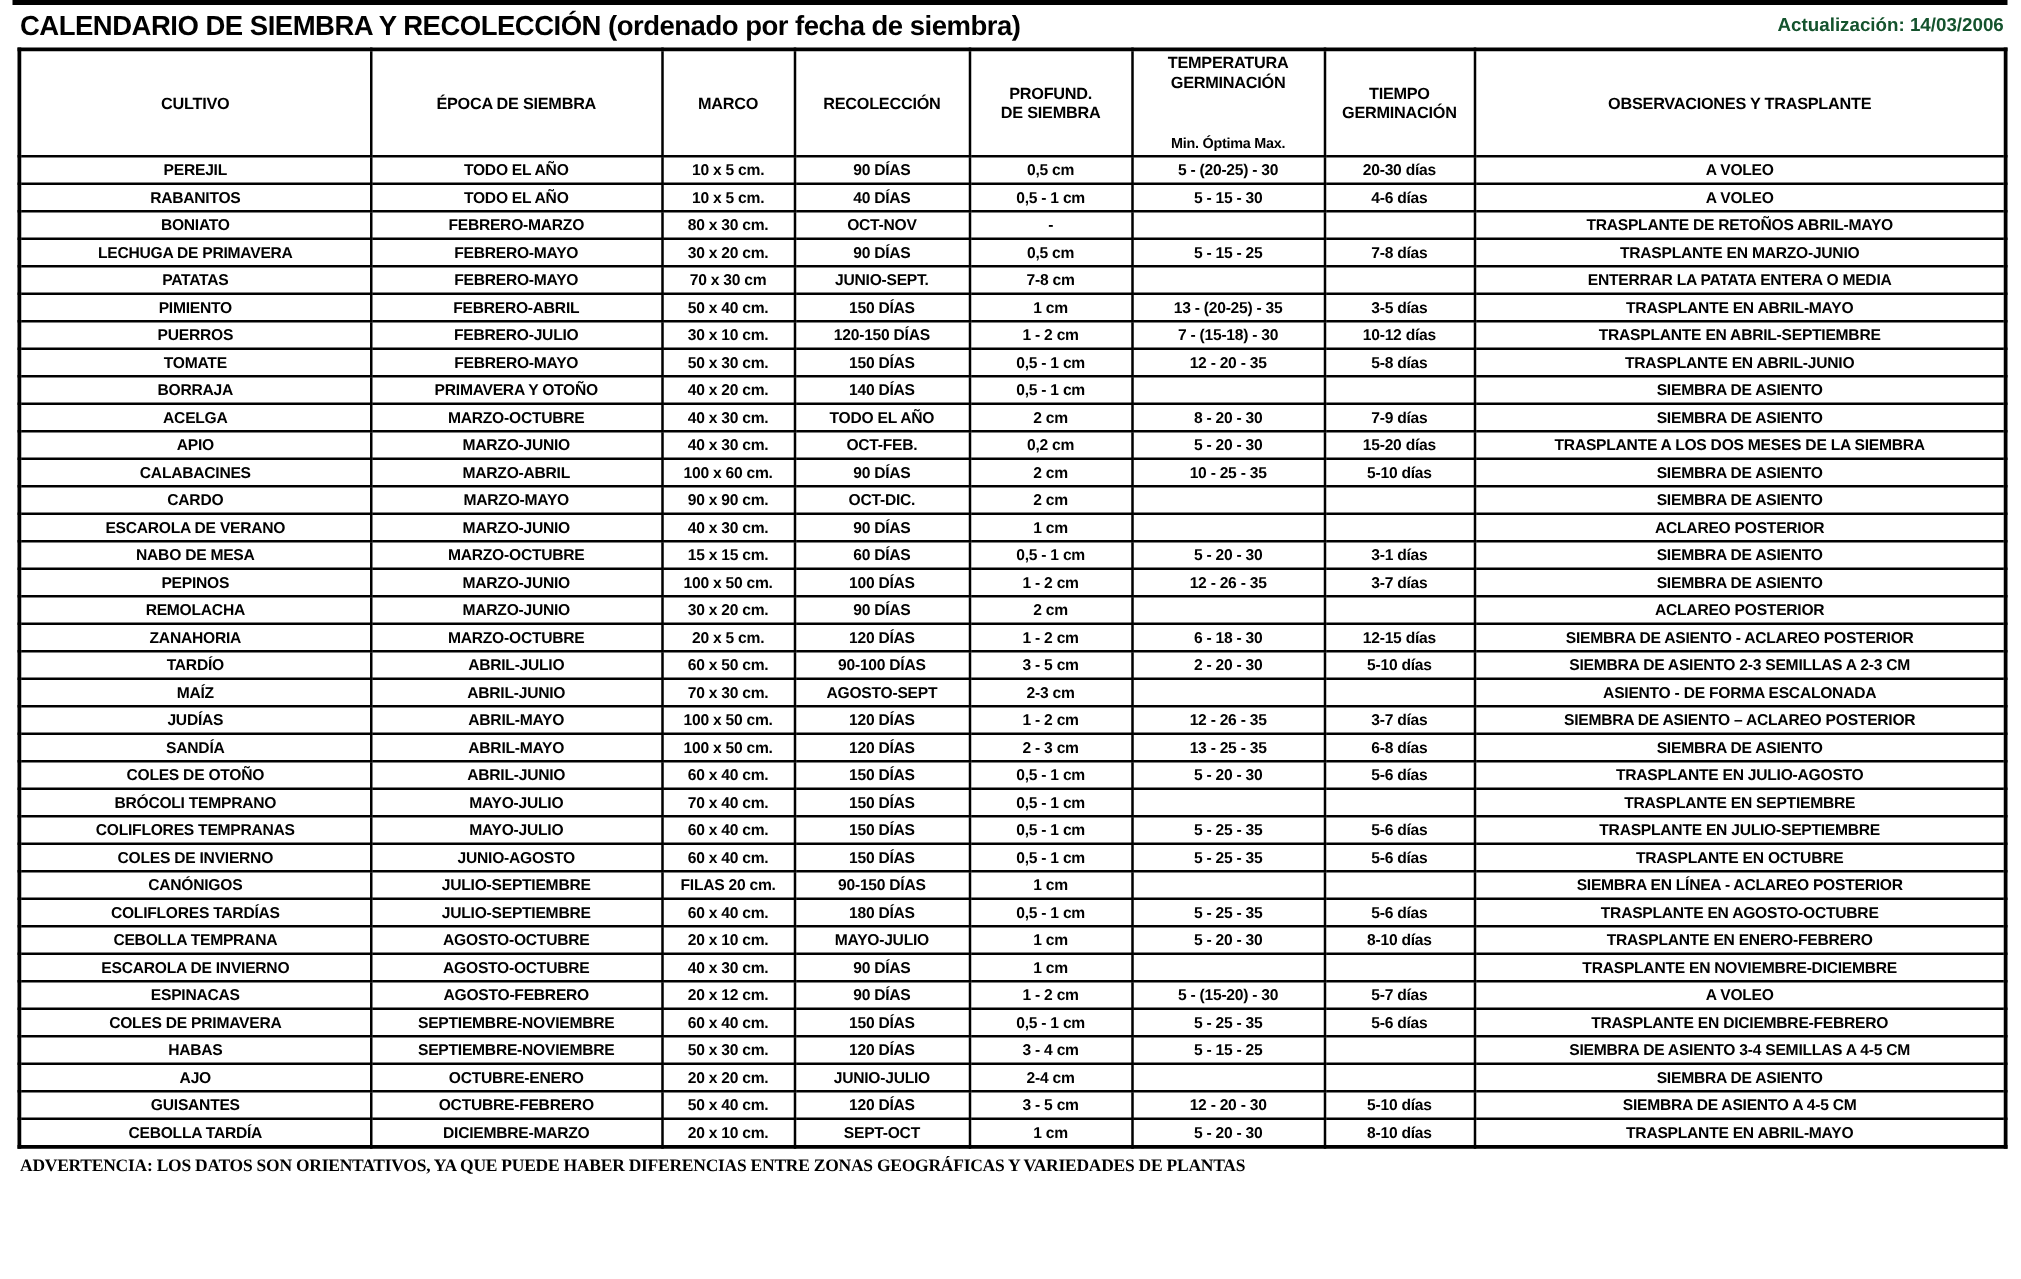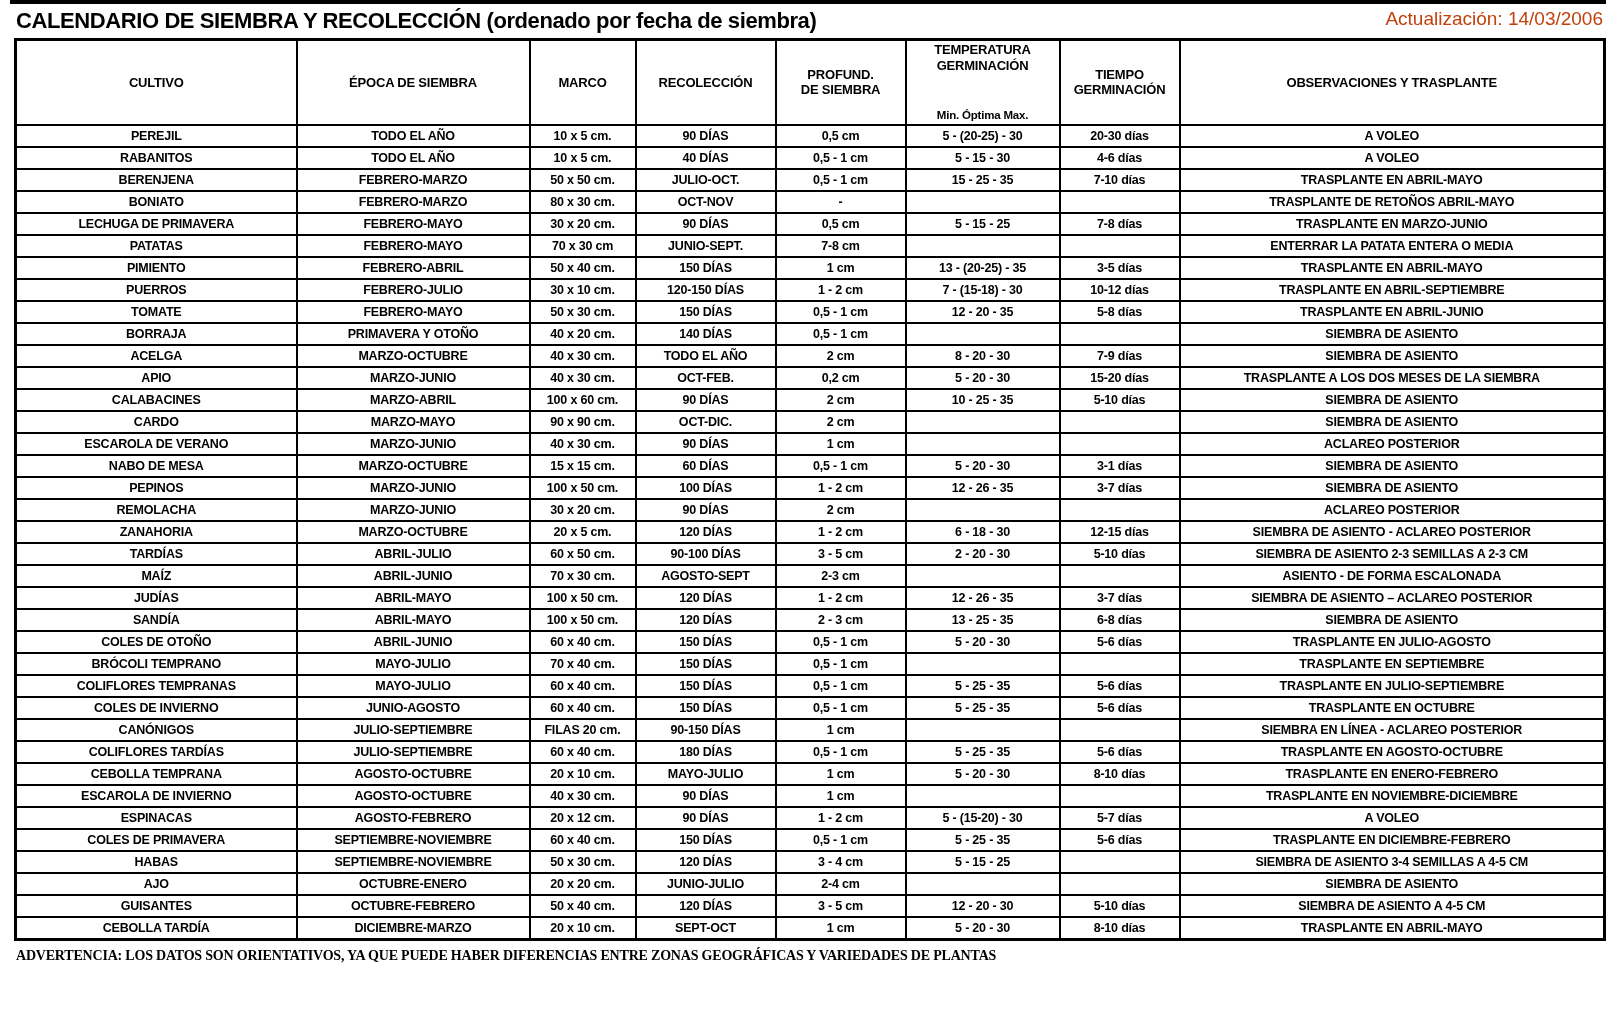--- a/index.html
+++ b/index.html
@@ -19,35 +19,35 @@
     position: absolute;
     top: 0;
     left: 10px;
     width: 1596px;
     height: 4px;
     background: #000;
   }
   .header-bar {
     display: flex;
     justify-content: space-between;
-    align-items: flex-start;
+    align-items: center;
     margin: 8px 14px 4px 16px;
   }
   .page-title {
     margin: 0;
     font-size: 22px;
     font-weight: bold;
     color: #000;
     letter-spacing: -0.4px;
     white-space: nowrap;
   }
   .updated {
-    font-size: 19px;
-    font-weight: normal;
-    color: #c2410c;
+    font-size: 15px;
+    font-weight: bold;
+    color: #14532d;
     white-space: nowrap;
     padding-bottom: 2px;
   }
   table.cal {
     border-collapse: collapse;
     table-layout: fixed;
     width: 1589px;
     margin-left: 14px;
     border: 3px solid #000;
   }
@@ -155,30 +155,20 @@
           <td>RABANITOS</td>
           <td>TODO EL AÑO</td>
           <td>10 x 5 cm.</td>
           <td>40 DÍAS</td>
           <td>0,5 - 1 cm</td>
           <td>5 - 15 - 30</td>
           <td>4-6 días</td>
           <td>A VOLEO</td>
         </tr>
         <tr>
-          <td>BERENJENA</td>
-          <td>FEBRERO-MARZO</td>
-          <td>50 x 50 cm.</td>
-          <td>JULIO-OCT.</td>
-          <td>0,5 - 1 cm</td>
-          <td>15 - 25 - 35</td>
-          <td>7-10 días</td>
-          <td>TRASPLANTE EN ABRIL-MAYO</td>
-        </tr>
-        <tr>
           <td>BONIATO</td>
           <td>FEBRERO-MARZO</td>
           <td>80 x 30 cm.</td>
           <td>OCT-NOV</td>
           <td>-</td>
           <td></td>
           <td></td>
           <td>TRASPLANTE DE RETOÑOS ABRIL-MAYO</td>
         </tr>
         <tr>
@@ -325,21 +315,21 @@
           <td>ZANAHORIA</td>
           <td>MARZO-OCTUBRE</td>
           <td>20 x 5 cm.</td>
           <td>120 DÍAS</td>
           <td>1 - 2 cm</td>
           <td>6 - 18 - 30</td>
           <td>12-15 días</td>
           <td>SIEMBRA DE ASIENTO - ACLAREO POSTERIOR</td>
         </tr>
         <tr>
-          <td>TARDÍAS</td>
+          <td>TARDÍO</td>
           <td>ABRIL-JULIO</td>
           <td>60 x 50 cm.</td>
           <td>90-100 DÍAS</td>
           <td>3 - 5 cm</td>
           <td>2 - 20 - 30</td>
           <td>5-10 días</td>
           <td>SIEMBRA DE ASIENTO 2-3 SEMILLAS  A 2-3 CM</td>
         </tr>
         <tr>
           <td>MAÍZ</td>

